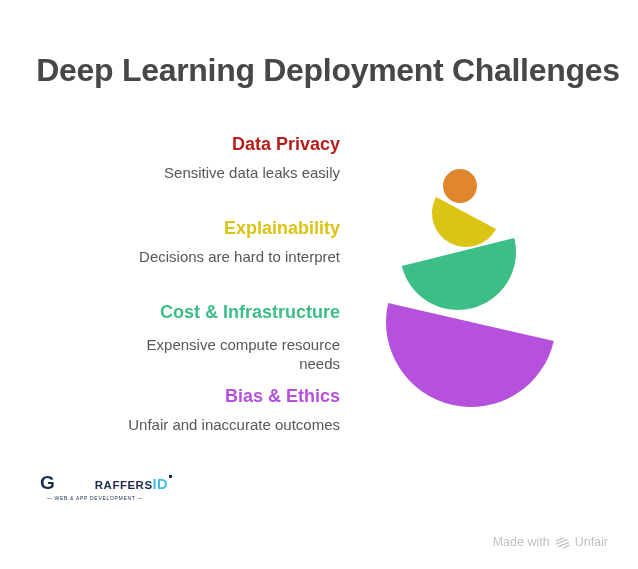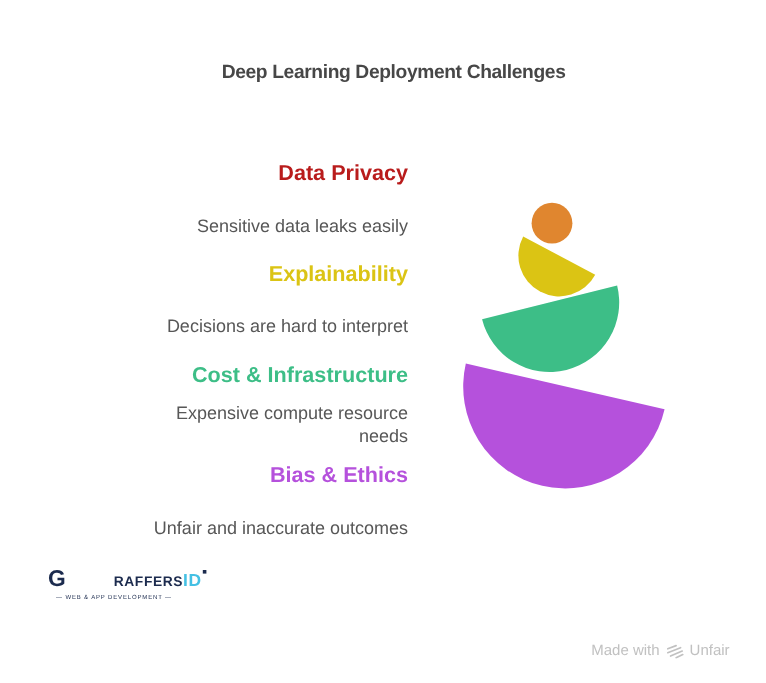--- a/index.html
+++ b/index.html
@@ -14,40 +14,40 @@
   }
 
   
   .title {
     position: absolute;
     top: 52px;
     left: 0;
     width: 100%;
     padding-left: 18px;
     text-align: center;
-    font-size: 16px;
+    font-size: 32px;
     font-weight: 700;
     letter-spacing: -0.3px;
     color: #474747;
   }
 
   
   .item {
     position: absolute;
     right: 298px;
     text-align: right;
   }
   .item .heading {
     font-size: 18px;
     font-weight: 700;
     line-height: 22px;
     white-space: nowrap;
   }
   .item .desc {
-    margin-top: 24px;
+    margin-top: 8px;
     font-size: 15px;
     line-height: 19px;
     color: #575757;
     white-space: nowrap;
   }
   .item1 { top: 133px; }
   .item2 { top: 217px; }
   .item3 { top: 301px; }
   .item4 { top: 385px; }
   .item3 .desc {

